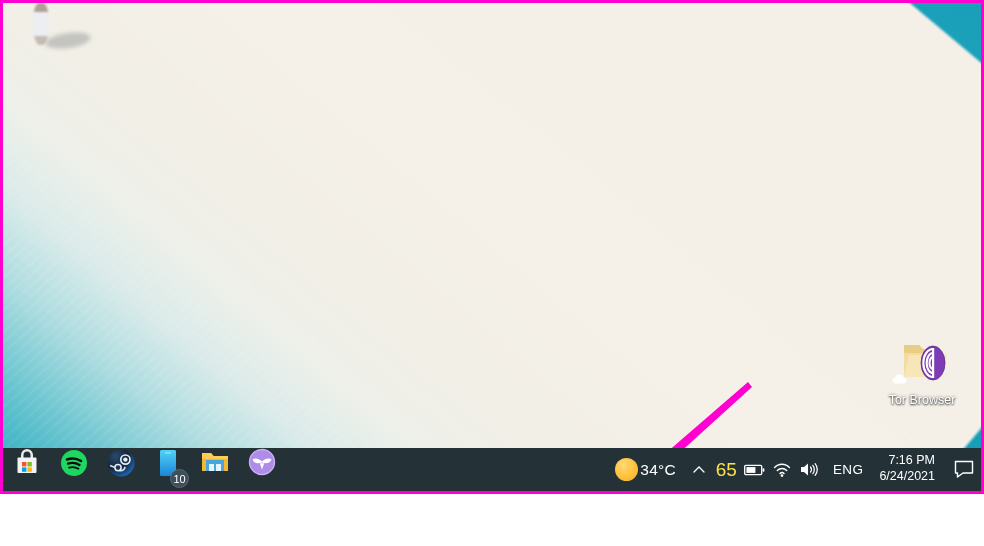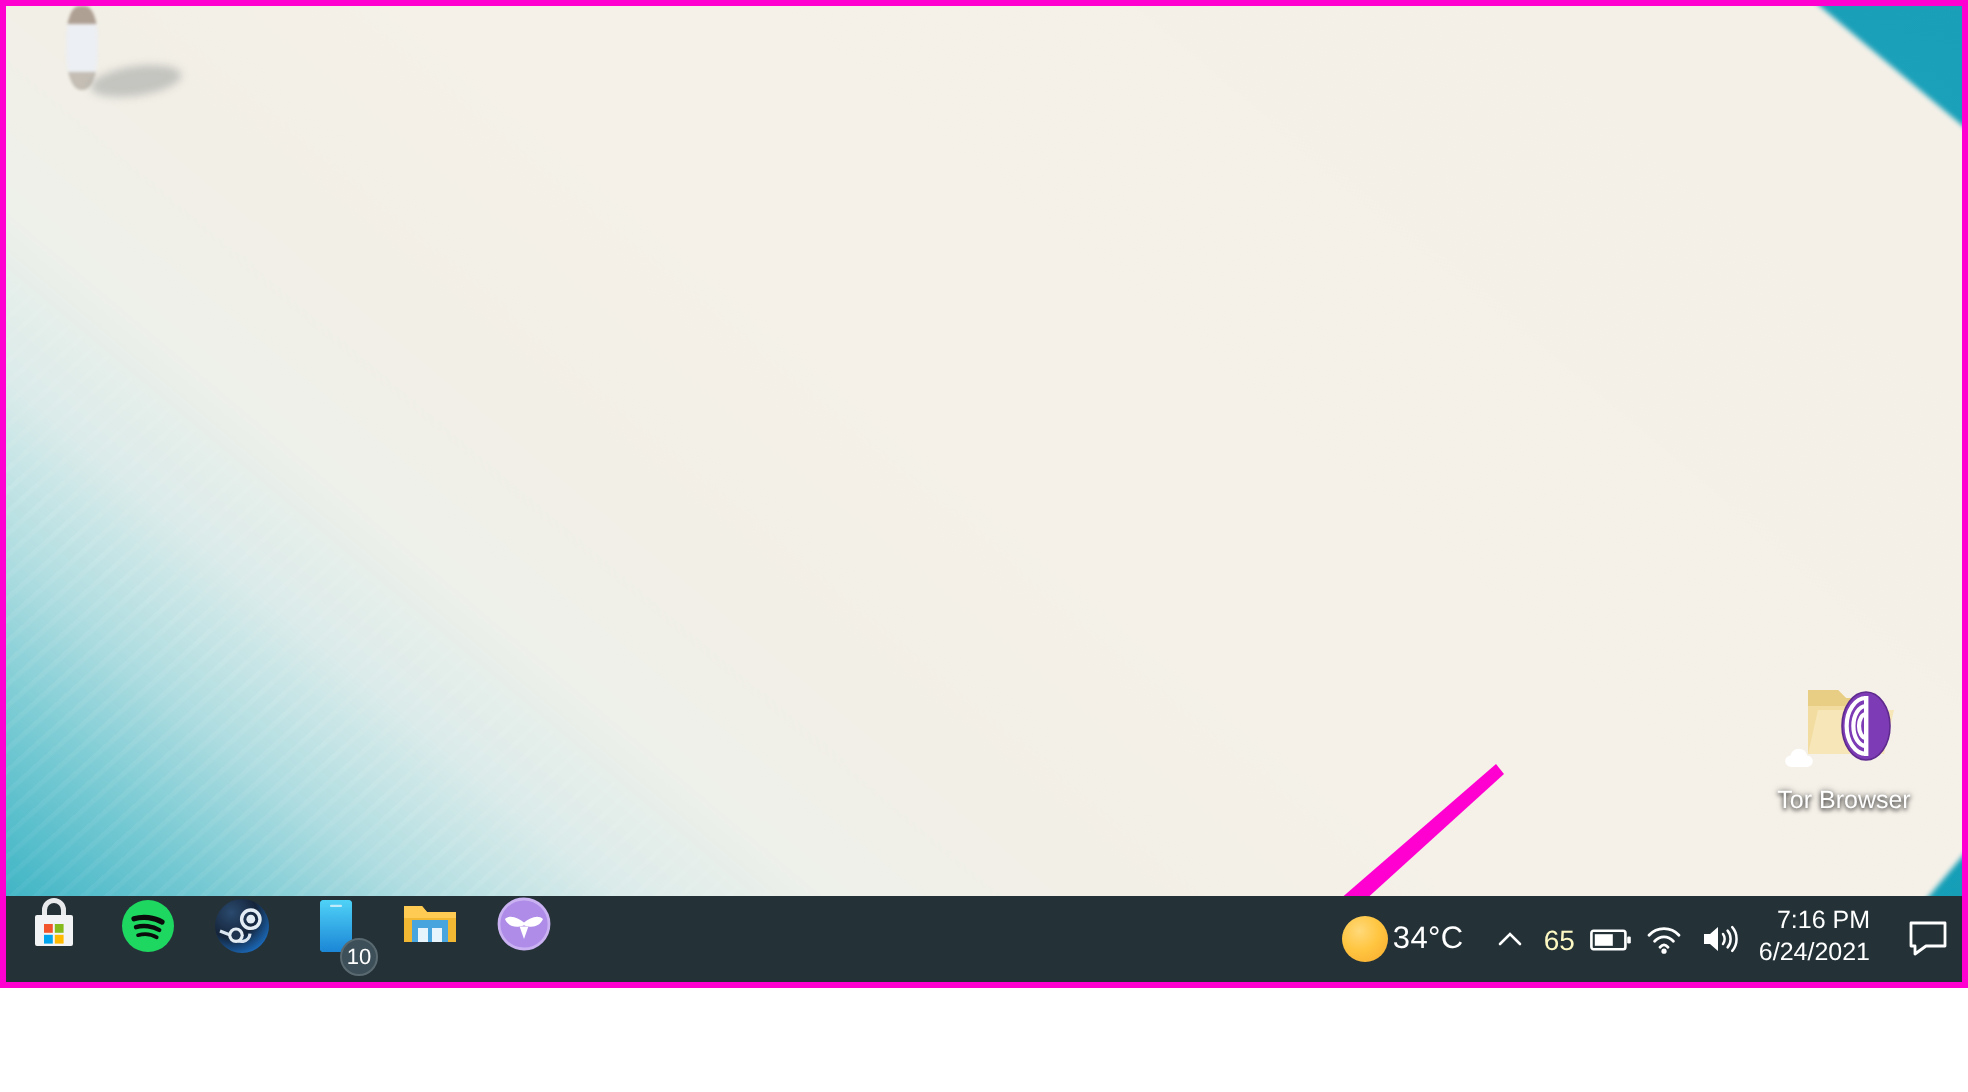--- a/index.html
+++ b/index.html
@@ -190,22 +190,22 @@
     background: radial-gradient(circle at 38% 32%, #ffd97a 0%, #ffc642 45%, #f8a92c 100%);
     flex: none;
   }
   .weather-temp {
     font-size: 15.5px;
     color: #ffffff;
     letter-spacing: 0.2px;
   }
   .chevron { width: 30px; }
   .battery-pct {
-    font-size: 14px;
-    color: #fef9c3;
+    font-size: 19px;
+    color: #fde047;
     padding: 0 5px 0 2px;
   }
   .tray-icon-box { width: 27px; }
   .lang {
     font-size: 13.5px;
     color: #ffffff;
     padding: 0 10px;
     letter-spacing: 0.4px;
   }
   .clock {
@@ -404,20 +404,21 @@
         <svg width="20" height="17" viewBox="0 0 20 17">
           <path d="M2 6 L5 6 L9 2.5 L9 14.5 L5 11 L2 11 Z" fill="#ffffff"></path>
           <g stroke="#ffffff" fill="none" stroke-linecap="round" stroke-width="1.25">
             <path d="M11.5 6 C12.6 7.4 12.6 9.6 11.5 11"></path>
             <path d="M13.8 4.3 C15.8 6.6 15.8 10.4 13.8 12.7"></path>
             <path d="M16.1 2.6 C19 5.8 19 11.2 16.1 14.4"></path>
           </g>
         </svg>
       </div>
 
+      <div class="tray-item lang">ENG</div>
 
       <div class="tray-item clock">
         <span>7:16 PM</span>
         <span>6/24/2021</span>
       </div>
 
       <div class="tray-item action-center">
         <svg width="20" height="19" viewBox="0 0 20 19">
           <path d="M1.5 1.5 L18.5 1.5 L18.5 13 L9 13 L3.5 17 L3.5 13 L1.5 13 Z" fill="none" stroke="#ffffff" stroke-width="1.4" stroke-linejoin="round"></path>
         </svg>

